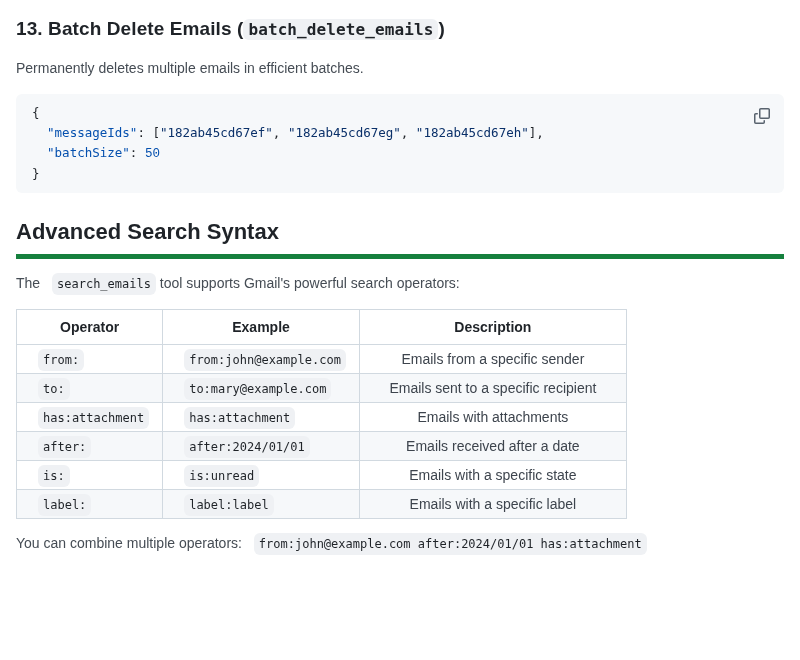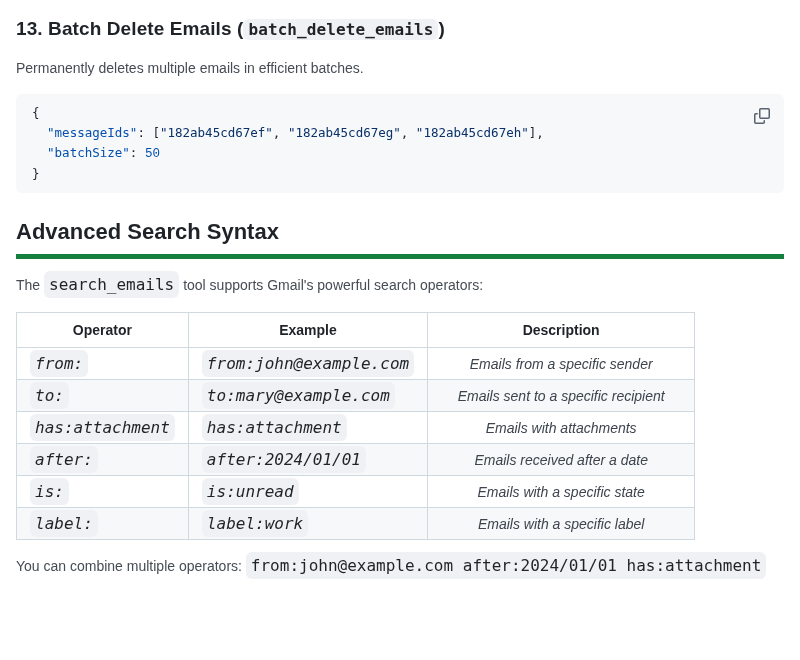--- a/index.html
+++ b/index.html
@@ -67,47 +67,48 @@
     font-size: 22px;
     font-weight: 600;
     color: #1f2328;
     padding-bottom: 9px;
     border-bottom: 5px solid #15803d;
     margin: 0 0 16px 0;
   }
 
   .chip {
     font-family: "DejaVu Sans Mono", "Liberation Mono", monospace;
-    font-size: 16px;
+    font-size: 12px;
     background: #eff1f4;
     border-radius: 6px;
     padding: 4px 5px;
     color: #1f2328;
     white-space: nowrap;
+    margin-left: 8px;
   }
 
   table.ops-table {
     border-collapse: collapse;
     table-layout: fixed;
     margin: 0 0 16px 0;
     font-size: 14px;
   }
   .ops-table col.c1 { width: 134px; }
   .ops-table col.c2 { width: 194px; }
   .ops-table col.c3 { width: 267px; }
   .ops-table th, .ops-table td {
     border: 1px solid #d1d9e0;
   }
   .ops-table th {
     font-weight: 700;
     color: #1f2328;
     text-align: center;
     padding: 9px 19px;
   }
-  .ops-table td { padding: 6px 13px; vertical-align: middle; font-style: italic; }
+  .ops-table td { padding: 6px 13px; vertical-align: middle; }
   .ops-table tbody tr:nth-child(even) { background: #f6f8fa; }
   .ops-table td.desc { color: #3d444d; text-align: center; }
 
   p.footer-note { font-size: 14px; margin: 0; color: #454c54; }
 </style>
 </head>
 <body>
 
 <div class="page">
 
@@ -166,21 +167,21 @@
         <td><code class="chip">after:2024/01/01</code></td>
         <td class="desc">Emails received after a date</td>
       </tr>
       <tr>
         <td><code class="chip">is:</code></td>
         <td><code class="chip">is:unread</code></td>
         <td class="desc">Emails with a specific state</td>
       </tr>
       <tr>
         <td><code class="chip">label:</code></td>
-        <td><code class="chip">label:work</code></td>
+        <td><code class="chip">label:label</code></td>
         <td class="desc">Emails with a specific label</td>
       </tr>
     </tbody>
   </table>
 
   <p class="footer-note"><span>You can combine multiple operators:</span> <code class="chip">from:john@example.com after:2024/01/01 has:attachment</code></p>
 
 </div>
 
 </body></html>

